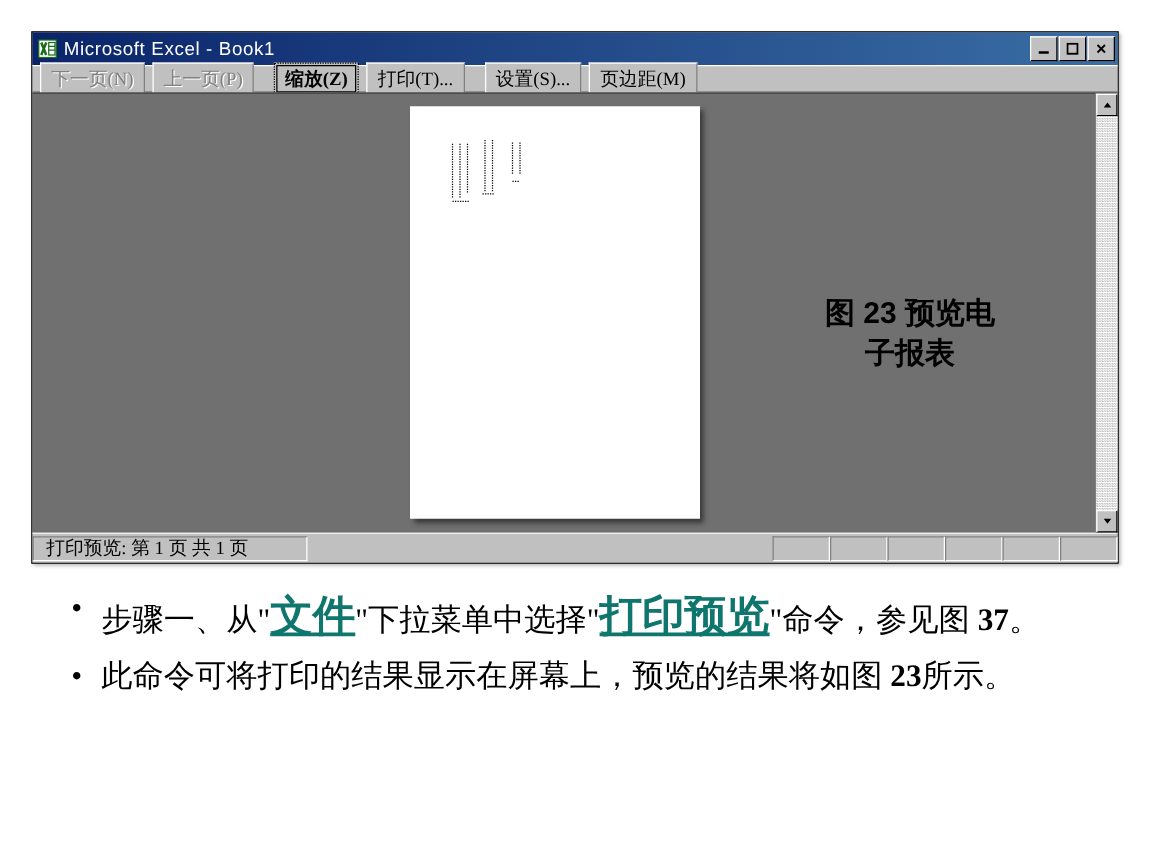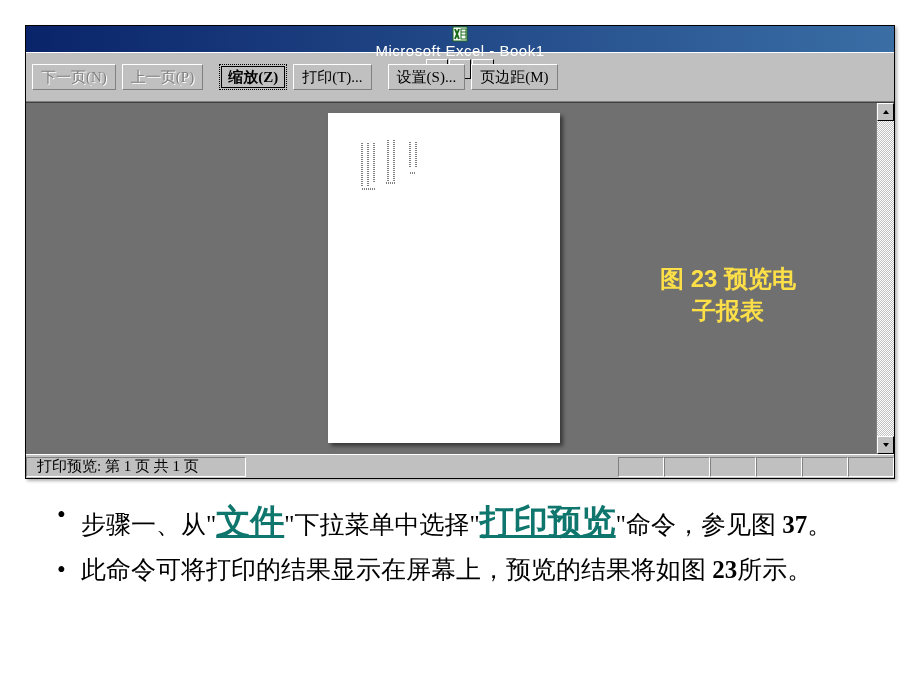--- a/index.html
+++ b/index.html
@@ -20,21 +20,20 @@
       box-shadow: 2px 2px 3px rgba(0,0,0,0.3);
     }
     .titlebar {
       height: 26px;
       background: linear-gradient(to right, #0a246a, #3a6ea5);
       display: flex;
       align-items: center;
       color: #fff;
       font-family: "MS Sans Serif", sans-serif;
       font-size: 15px;
-      flex-direction: column;
     }
     .titlebar .app-icon {
       width: 18px;
       height: 18px;
       margin: 0 4px 0 3px;
       display: flex;
       align-items: center;
       justify-content: center;
     }
     .titlebar .app-icon svg { display: block; }
@@ -54,21 +53,21 @@
       display: flex;
       align-items: center;
       justify-content: center;
       font-family: "MS Sans Serif", sans-serif;
       font-size: 12px;
       font-weight: bold;
       color: #000;
       margin-left: 1px;
     }
     .toolbar {
-      height: 50px;
+      height: 22px;
       background: #c0c0c0;
       border-top: 1px solid #fff;
       border-bottom: 1px solid #808080;
       display: flex;
       align-items: center;
       padding: 0 6px;
       gap: 6px;
     }
     .tbtn {
       height: 26px;
@@ -120,21 +119,21 @@
       height: 56px;
     }
     .figure-caption {
       position: absolute;
       right: 38px;
       top: 160px;
       width: 220px;
       text-align: center;
       font-size: 24px;
       font-weight: bold;
-      color: #fde047;
+      color: #000000;
       line-height: 1.35;
       font-family: "SimHei", "黑体", sans-serif;
     }
     .scrollbar-v {
       width: 18px;
       background: #dcdcdc;
       border-left: 1px solid #808080;
       display: flex;
       flex-direction: column;
     }

